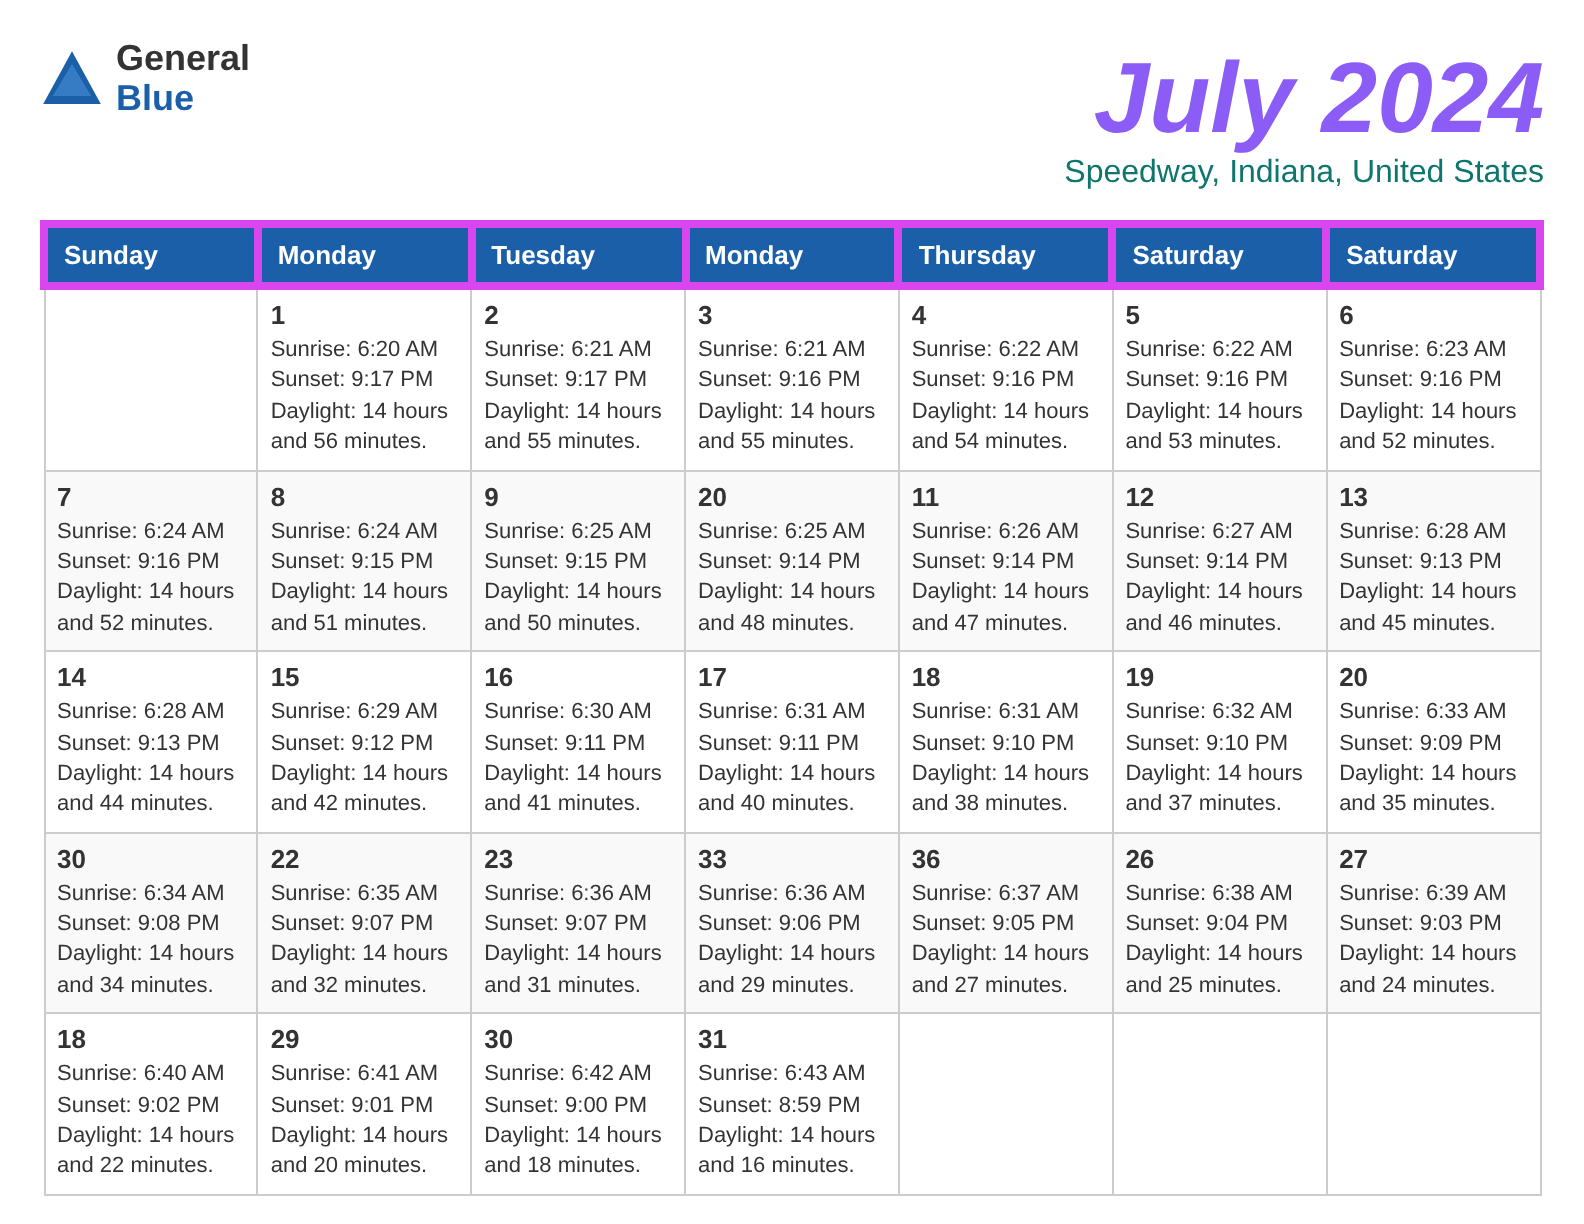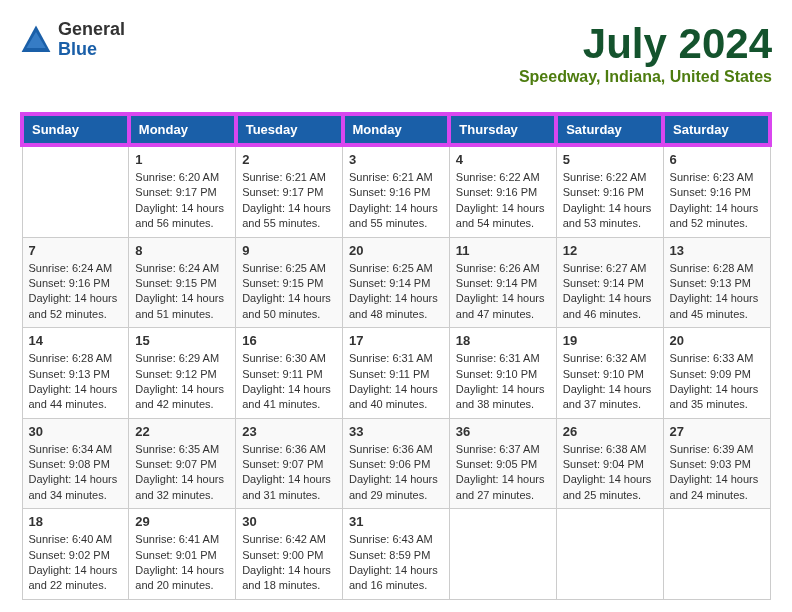--- a/index.html
+++ b/index.html
@@ -7,21 +7,21 @@
       font-family: Arial, sans-serif;
       background: #fff;
       width: 792px;
       min-height: 612px;
       padding: 20px;
     }
     .header-section {
       display: flex;
       justify-content: space-between;
       align-items: flex-start;
-      margin-bottom: 26px;
+      margin-bottom: 14px;
     }
     .logo {
       display: flex;
       align-items: center;
       gap: 6px;
     }
     .logo-text {
       display: flex;
       flex-direction: column;
       line-height: 1.1;
@@ -37,28 +37,28 @@
       color: #1a5fa8;
     }
     .logo-icon {
       width: 32px;
       height: 32px;
     }
     .title-section {
       text-align: right;
     }
     .main-title {
-      font-size: 42px;
-      font-weight: bold;
-      color: #14532d;
+      font-size: 50px;
+      font-weight: bold;
+      color: #8b5cf6;
+      font-style: italic;
     }
     .subtitle {
       font-size: 16px;
-      color: #4d7c0f;
-      font-weight: bold;
+      color: #0f766e;
     }
     .calendar {
       width: 100%;
       border-collapse: collapse;
       font-size: 11px;
     }
     .calendar thead tr th {
       background-color: #1a5fa8;
       color: #fff;
       text-align: left;

